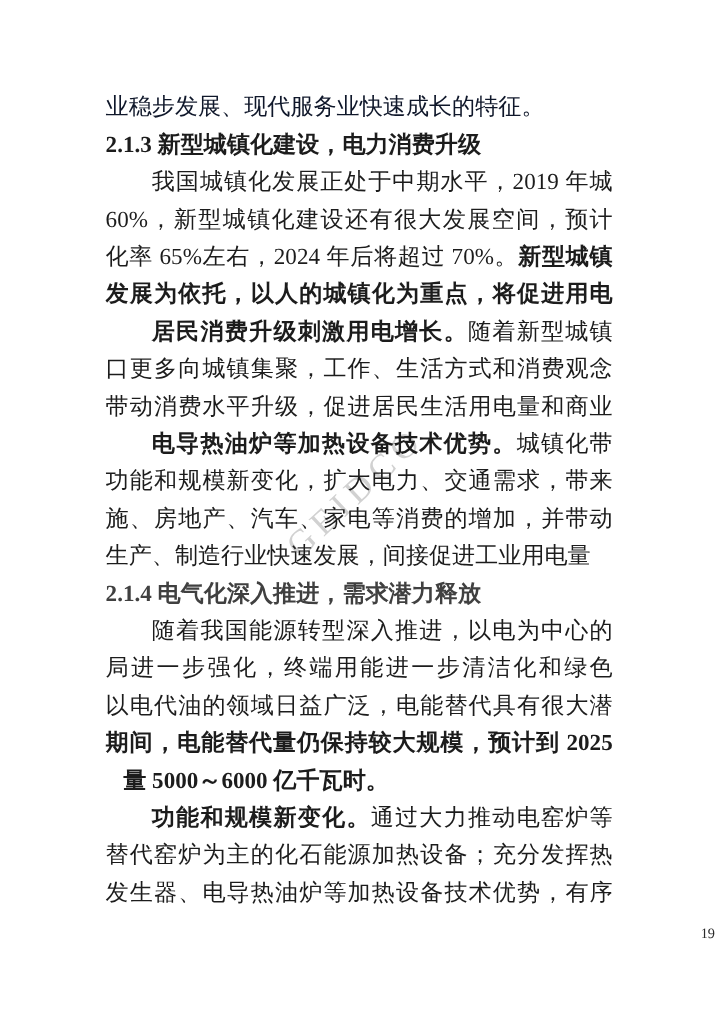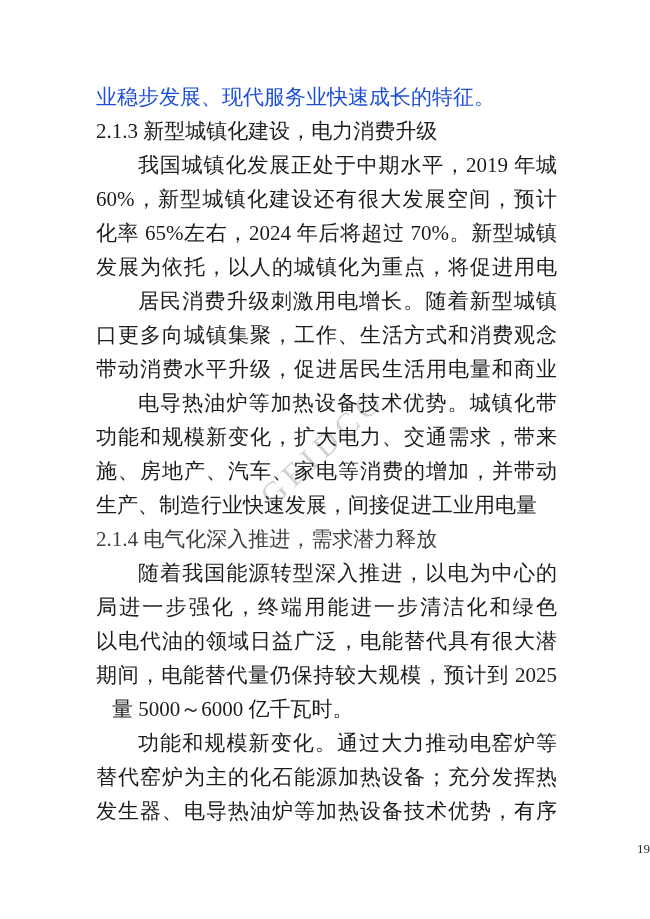--- a/index.html
+++ b/index.html
@@ -52,40 +52,40 @@
     text-align: left;
     text-align-last: left;
   }
   .line.indent {
     padding-left: 42px;
   }
   .line.heading {
     font-weight: bold;
   }
   .run.bold {
-    font-weight: normal;
+    font-weight: bold;
   }
   .page-number {
     position: absolute;
     left: 0;
     right: 0;
     top: 841px;
     text-align: right;
     font-size: 13px;
     color: #2a2a2a;
     z-index: 1;
   }
 </style>
 </head>
 <body>
 
 <div class="page" style="background: rgb(255, 255, 255);">
   <div class="watermark" style="color: rgb(198, 198, 198);">GEIDCO</div>
   <div class="text-block" id="text-block">
-      <div class="line left" style="color: #1d4ed8;"><span class="run">业稳步发展、现代服务业快速成长的特征。</span></div>
+      <div class="line left" style="color: #0f172a;"><span class="run">业稳步发展、现代服务业快速成长的特征。</span></div>
       <div class="line left heading" style="color: rgb(28, 28, 28);"><span class="run bold">2.1.3 新型城镇化建设，电力消费升级</span></div>
       <div class="line justify indent" style="color: rgb(28, 28, 28);"><span class="run">我国城镇化发展正处于中期水平，2019 年城镇化率超过</span></div>
       <div class="line justify" style="color: rgb(28, 28, 28);"><span class="run">60%，新型城镇化建设还有很大发展空间，预计 2025 年城镇</span></div>
       <div class="line justify" style="color: rgb(28, 28, 28);"><span class="run">化率 65%左右，2024 年后将超过 70%。</span><span class="run bold">新型城镇化以城市群</span></div>
       <div class="line justify" style="color: rgb(28, 28, 28);"><span class="run bold">发展为依托，以人的城镇化为重点，将促进用电需求增长。</span></div>
       <div class="line justify indent" style="color: rgb(28, 28, 28);"><span class="run bold">居民消费升级刺激用电增长。</span><span class="run">随着新型城镇化推进，人</span></div>
       <div class="line justify" style="color: rgb(28, 28, 28);"><span class="run">口更多向城镇集聚，工作、生活方式和消费观念的转变，将</span></div>
       <div class="line justify" style="color: rgb(28, 28, 28);"><span class="run">带动消费水平升级，促进居民生活用电量和商业用电量增长。</span></div>
       <div class="line justify indent" style="color: rgb(28, 28, 28);"><span class="run bold">电导热油炉等加热设备技术优势。</span><span class="run">城镇化带来城市格局、</span></div>
       <div class="line justify" style="color: rgb(28, 28, 28);"><span class="run">功能和规模新变化，扩大电力、交通需求，带来公共交通设</span></div>

